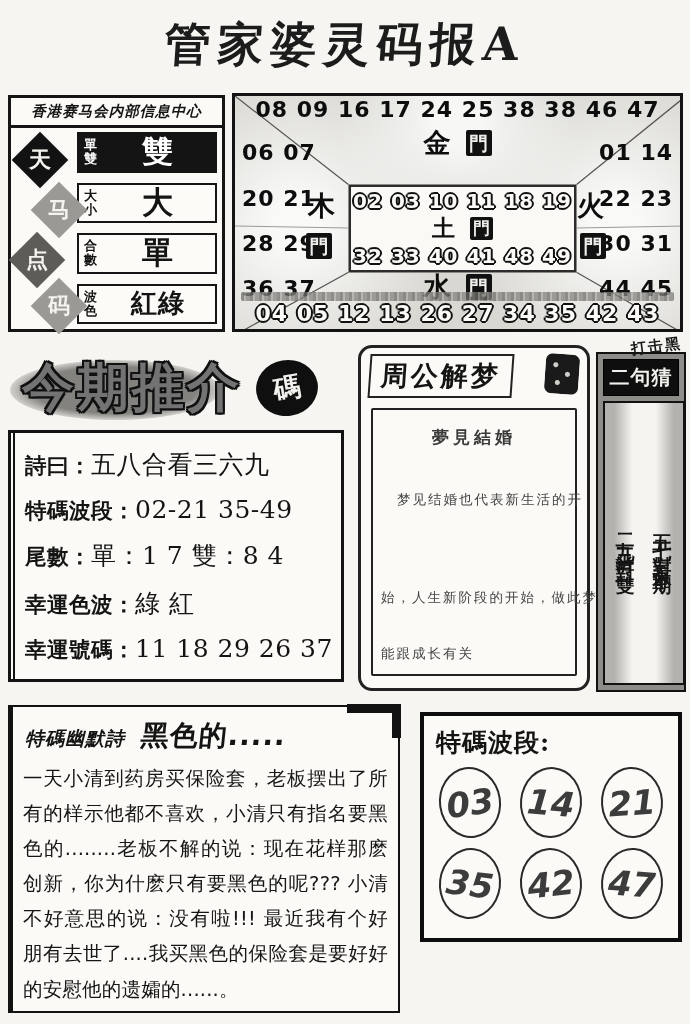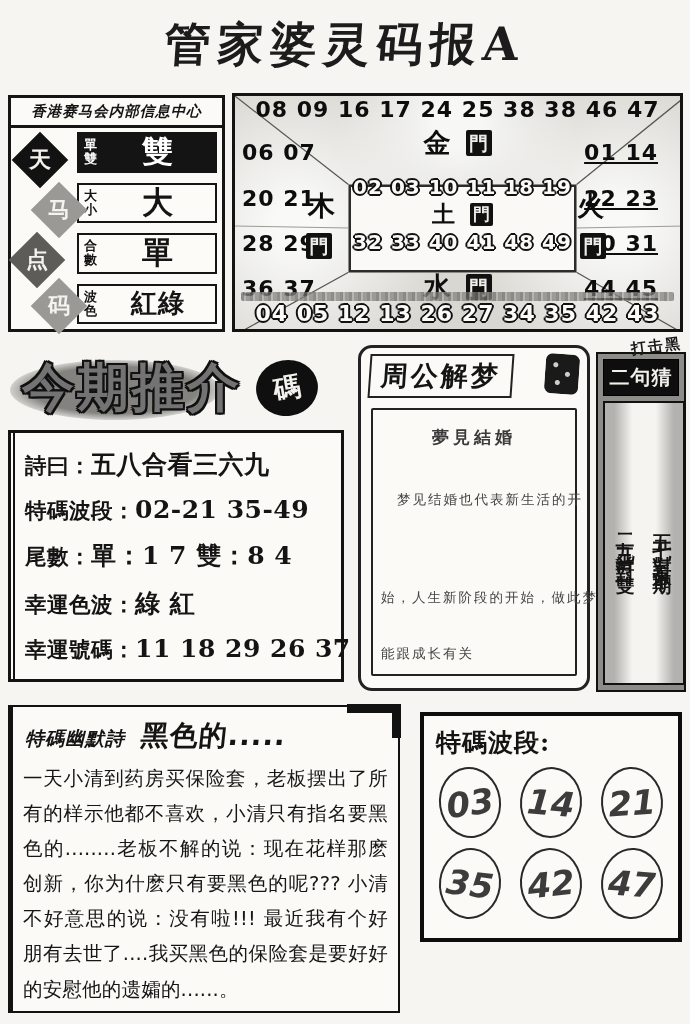--- a/index.html
+++ b/index.html
@@ -88,30 +88,30 @@
     font-family:"DejaVu Serif","Liberation Serif",serif;
   }
   .gate-door {
     display:inline-block; width:26px; height:26px; line-height:26px; text-align:center;
     background:#111; color:#efeeea; font-size:19px; font-weight:700; border-radius:2px;
     font-family:"DejaVu Serif","Liberation Serif",serif;
   }
   .g-gate-top    { top:29px;  left:0; right:0; display:flex; justify-content:center; }
   .g-gate-bottom { top:173px; left:0; right:0; display:flex; justify-content:center; }
   .g-pair-l { left:7px; }
-  .g-pair-r { right:22px; text-align:left;text-decoration:underline; }
+  .g-pair-r { right:7px; text-align:left; }
   .py1 { top:44px; } .py2 { top:90px; } .py3 { top:135px; } .py4 { top:180px; }
   .g-wood { left:73px; top:92px; }
   .g-fire { right:76px; top:92px; }
   .g-door-l { left:71px; top:137px; }
   .g-door-r { right:74px; top:137px; }
   .center-box {
     position:absolute; left:114px; top:89px; width:227px; height:87px;
     background:#faf9f5; border:2px solid #2c2c2c; box-shadow:0 0 0 1px #8b8a86;
-    display:flex; flex-direction:column; align-items:center; justify-content:flex-end;
+    display:flex; flex-direction:column; align-items:center; justify-content:flex-start;
     padding:2px 0 16px;
   }
   .center-box .num-bubble { font-size:20px; }
   .center-box .gate-el { font-size:23px; }
   .center-box .gate-door { width:23px; height:23px; line-height:23px; font-size:17px; }
   .fine-print-strip {
     position:absolute; top:196px; left:6px; right:6px; height:9px; border-radius:2px;
     background:repeating-linear-gradient(90deg,#6e6d69 0 3px,#a7a6a1 3px 5px,#83827e 5px 9px);
     opacity:.75;
   }
@@ -141,21 +141,21 @@
     border:3px solid #131313; background:#fbfaf6;
     box-shadow:inset 2px 0 0 #fbfaf6, inset 4px 0 0 #131313;
     padding:8px 10px 8px 14px;
     display:flex; flex-direction:column; justify-content:space-around;
   }
   .rec-line {
     font-family:"DejaVu Serif","Liberation Serif",serif;
     font-weight:700; white-space:nowrap; letter-spacing:0.5px;
   }
   .rec-label { font-size:21.5px; }
-  .rec-value { font-size:25px; font-weight:700; }
+  .rec-value { font-size:25px; font-weight:400; }
 
   
   .dream {
     position:absolute; left:358px; top:345px; width:232px; height:346px;
     border:3px solid #222; border-radius:14px; background:#fbfaf6;
   }
   .dream-header {
     display:flex; align-items:flex-start; justify-content:space-between;
     padding:6px 8px 0 8px; height:52px;
   }

